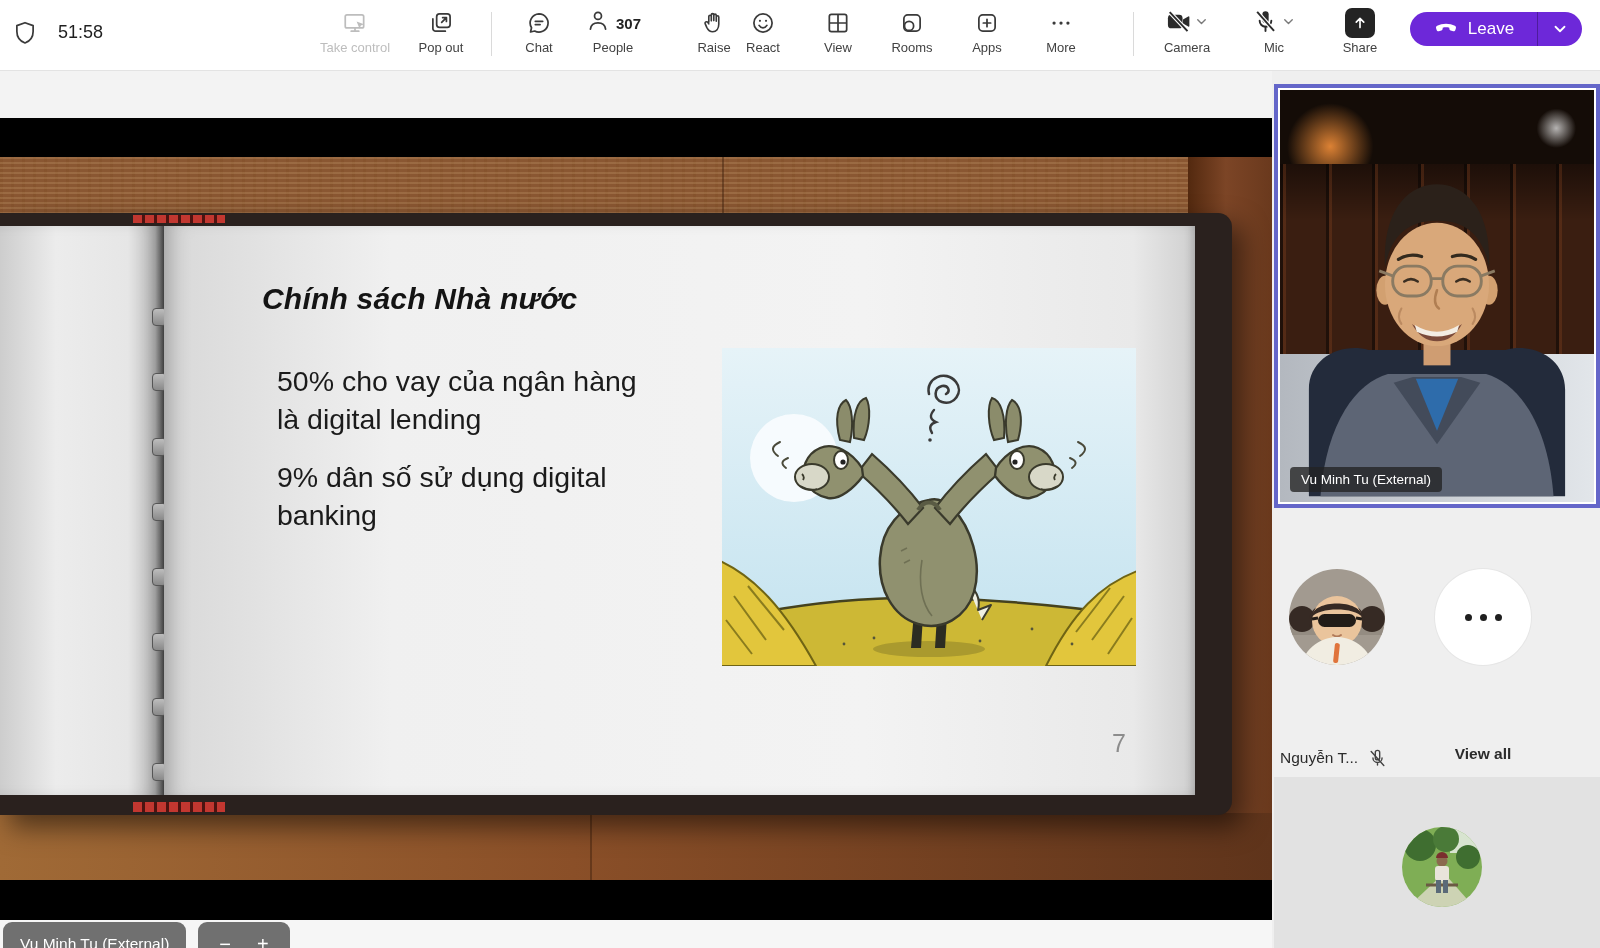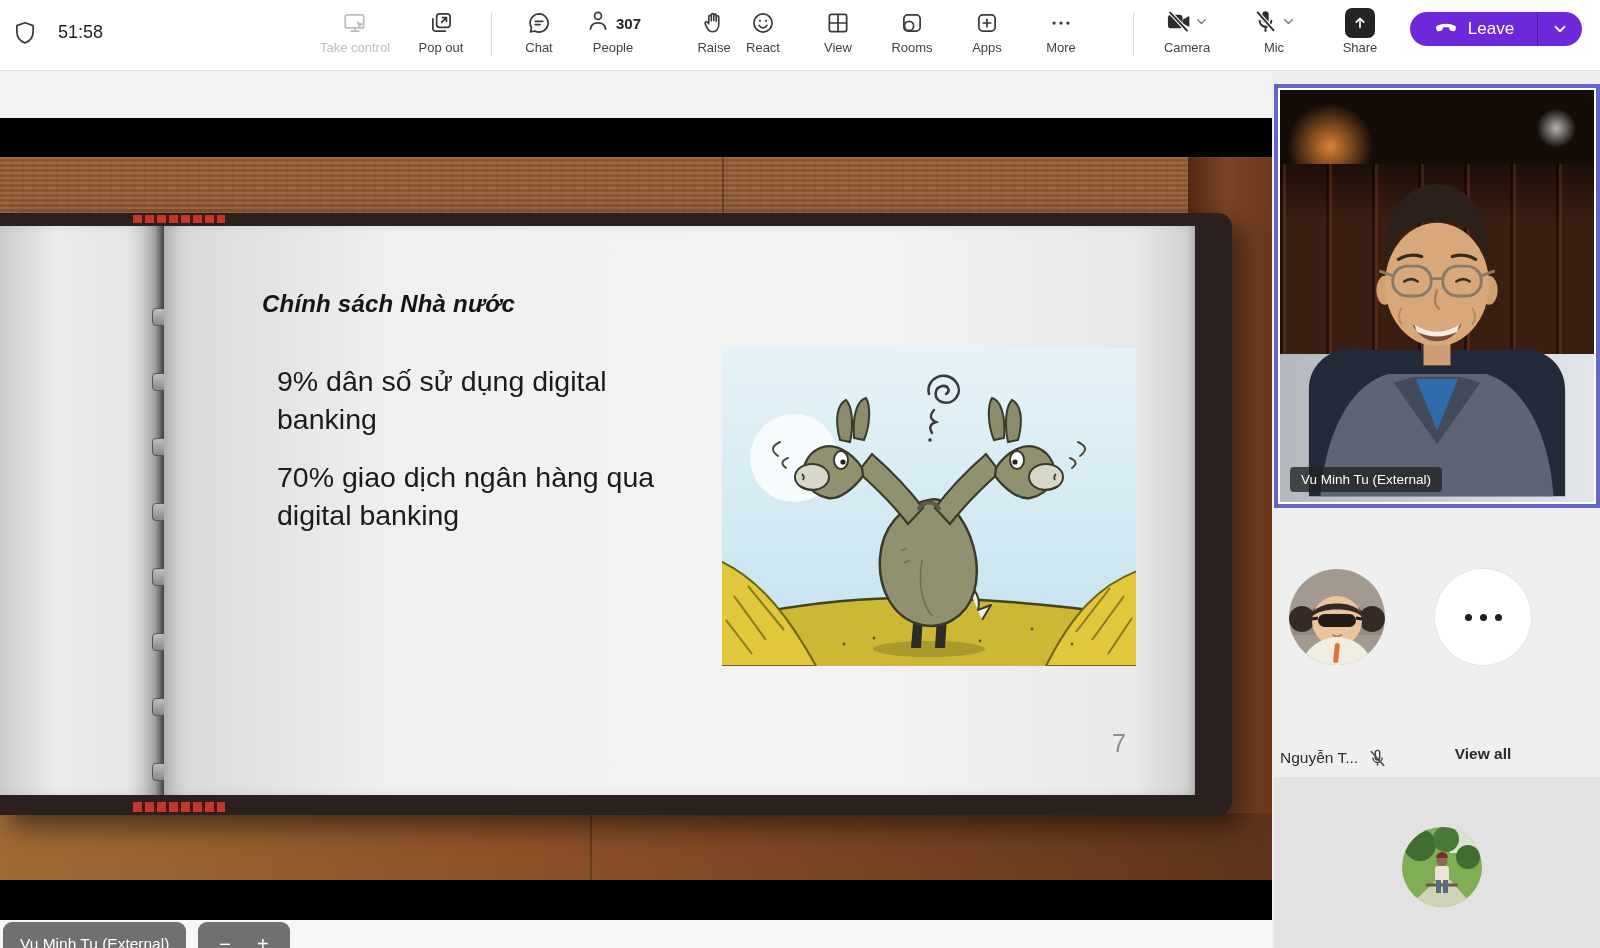--- a/index.html
+++ b/index.html
@@ -43,21 +43,21 @@
   .bm.top{top:2px;height:8px;} .bm.bot{bottom:3px;height:10px;}
   .page-left{position:absolute;left:0;top:13px;width:160px;height:569px;
      background:linear-gradient(90deg,#cdcdcd,#ececec 35%,#e6e6e6 80%,#bdbdbd 97%,#8f8f8f);
      box-shadow:inset -14px 0 18px -10px rgba(0,0,0,.35);}
   .spine{position:absolute;left:160px;top:13px;width:4px;height:569px;background:linear-gradient(90deg,#6b6b6b,#3f3f3f);}
   .ring{position:absolute;left:152px;width:13px;height:16px;border:1px solid #555;border-radius:4px;
      background:linear-gradient(180deg,#bdbdbd,#898989);}
   .page-right{position:absolute;left:164px;top:13px;width:1031px;height:569px;overflow:hidden;
      background:linear-gradient(90deg,#d8d8d8,#f0f0f0 22%,#f3f3f3 68%,#e9e9e9 94%,#cfcfcf);
      box-shadow:inset 18px 0 22px -14px rgba(0,0,0,.30), inset -8px 0 10px -6px rgba(0,0,0,.22);}
-  .slide-title{position:absolute;left:98px;top:64px;font-size:24px;font-weight:700;font-style:italic;color:#141414;letter-spacing:.2px;}
+  .slide-title{position:absolute;left:98px;top:56px;font-size:30px;font-weight:700;font-style:italic;color:#141414;letter-spacing:.2px;}
   .slide-body{position:absolute;left:113px;top:136px;font-size:28.5px;line-height:38px;color:#1b1b1b;}
   .slide-body p{margin:0 0 20px 0;white-space:pre-line;}
   .page-num{position:absolute;left:948px;top:503px;font-size:25px;color:#8c8c8c;}
   .cartoon{position:absolute;left:558px;top:122px;width:414px;height:318px;}
   
   .pill{position:absolute;top:852px;height:44px;background:rgba(104,104,104,.95);border-radius:9px;
         display:flex;align-items:center;color:#fff;z-index:30;}
   .pill.name{left:3px;padding:0 17px;font-size:15.5px;}
   .pill.zoomer{left:198px;width:92px;justify-content:center;gap:26px;font-size:20px;}
   .pill.zoomer span{cursor:pointer;line-height:1;}
@@ -297,24 +297,24 @@
       <div class="ring" style="top:225px;"></div>
       <div class="ring" style="top:290px;"></div>
       <div class="ring" style="top:355px;"></div>
       <div class="ring" style="top:420px;"></div>
       <div class="ring" style="top:485px;"></div>
       <div class="ring" style="top:550px;"></div>
 
       <div class="page-right">
         <div class="slide-title">Chính sách Nhà nước</div>
         <div class="slide-body">
+          <p>50% cho vay của ngân hàng
+là digital lending</p>
           <p>9% dân số sử dụng digital
 banking</p>
-          <p>70% giao dịch ngân hàng qua
-digital banking</p>
         </div>
 
         <svg class="cartoon" viewBox="0 0 414 318">
           <defs>
             <linearGradient id="sky" x1="0" y1="0" x2="0" y2="1">
               <stop offset="0" stop-color="#e6f3f8"></stop>
                 <stop offset="1" stop-color="#c2e2ef"></stop>
             </linearGradient>
           </defs>
           <rect width="414" height="318" fill="url(#sky)"></rect>

